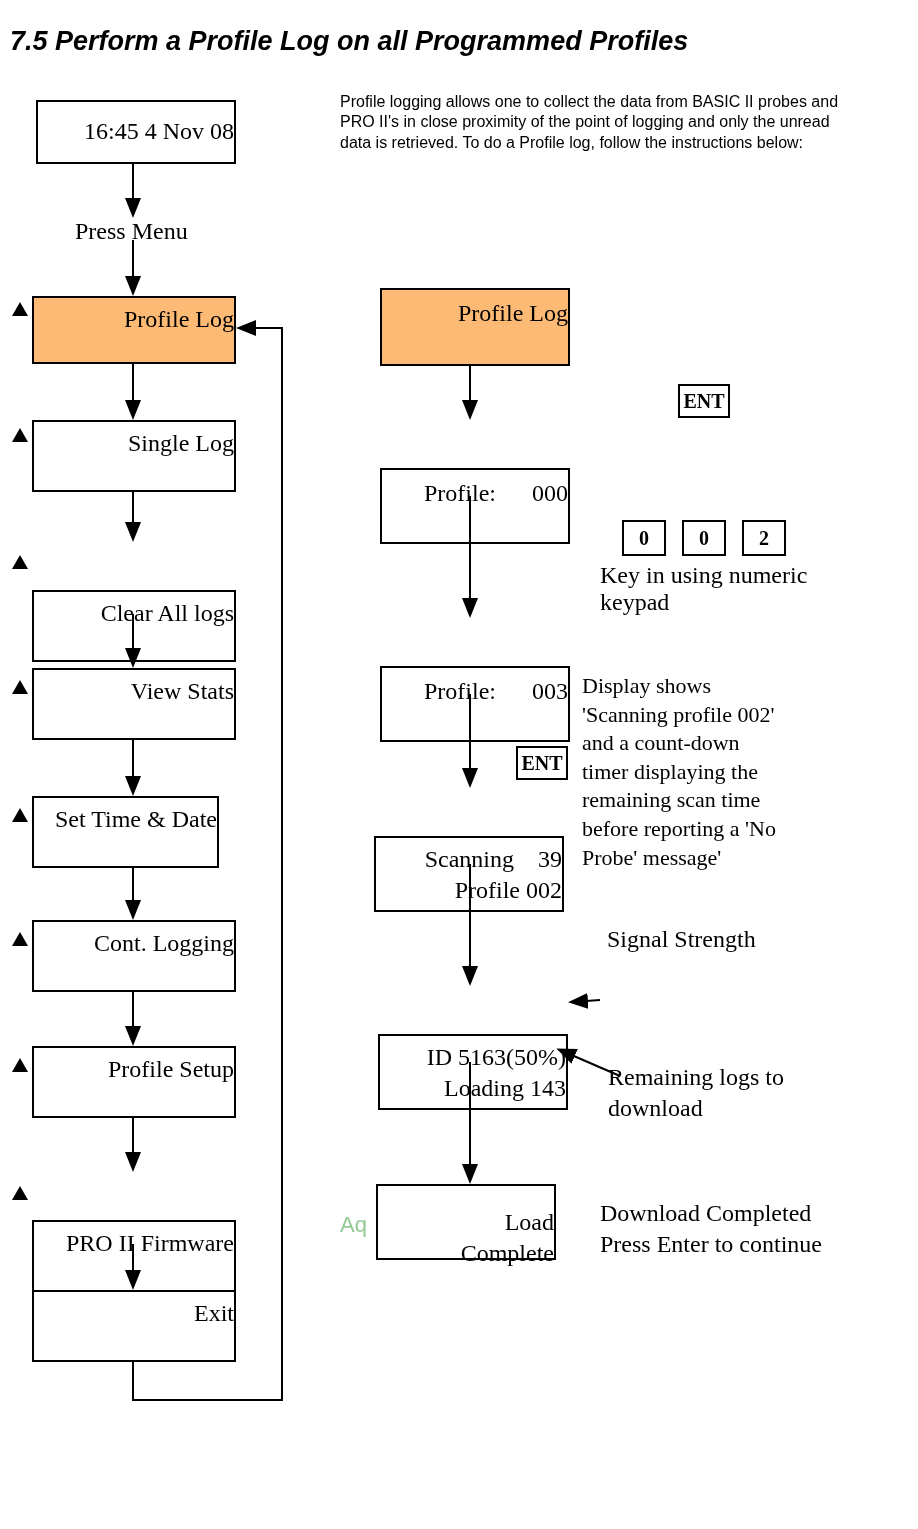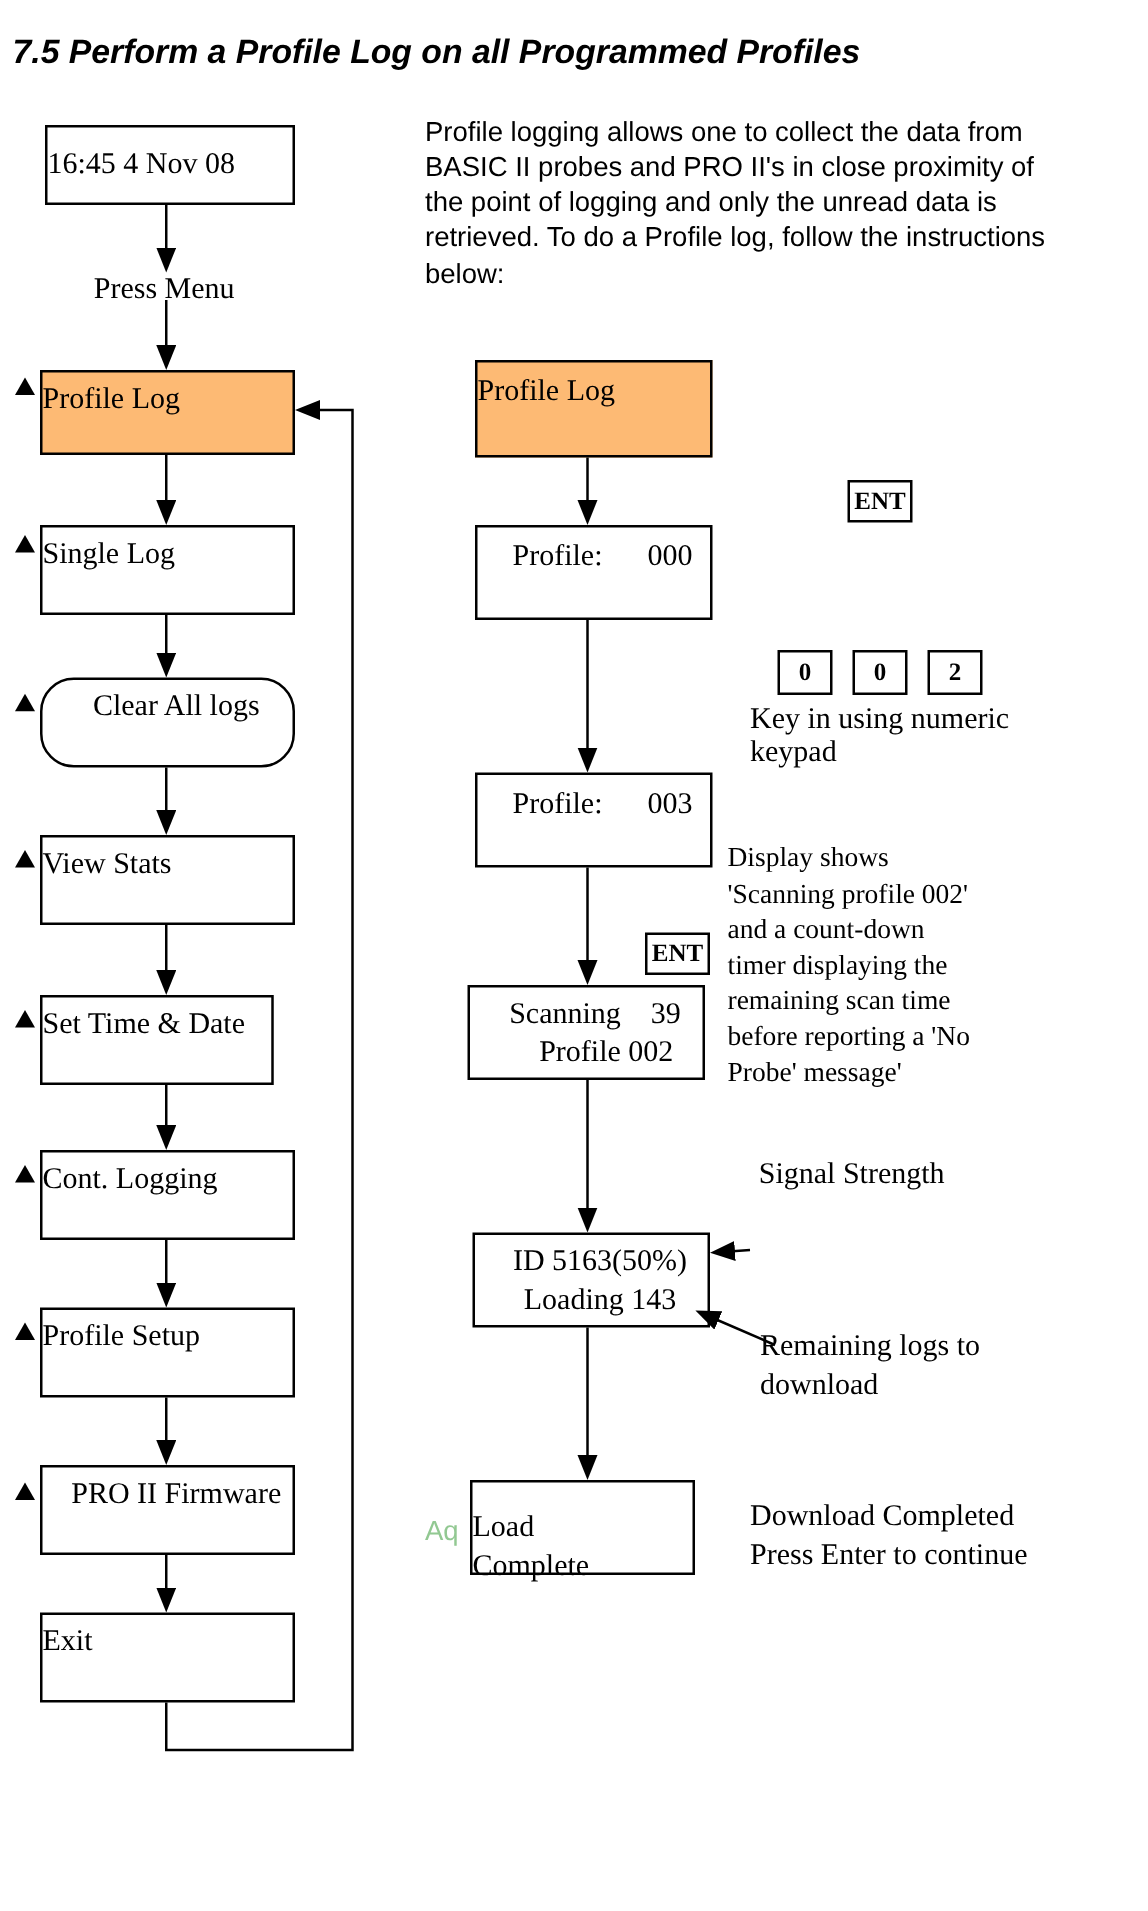--- a/index.html
+++ b/index.html
@@ -23,34 +23,35 @@
     font-weight: bold;
     font-style: italic;
     font-size: 27px;
   }
   .intro {
     position: absolute;
     left: 340px;
     top: 92px;
     width: 520px;
     font-family: Arial, Helvetica, sans-serif;
-    font-size: 22px;
+    font-size: 16px;
     line-height: 1.28;
   }
   .box {
     position: absolute;
     border: 2px solid #000;
     background: #fff;
-    text-align: left;
+    text-align: right;
     font-size: 24px;
     box-sizing: border-box;
   }
   .box.label-left {
-    text-align: center;
+    text-align: right;
     padding-left: 14px;
+    margin-top: 48px;
   }
   .shaded {
     background: #fdba74;
   }
   .keycap {
     position: absolute;
     border: 2px solid #000;
     font-weight: bold;
     font-size: 20px;
     text-align: center;
@@ -104,21 +105,21 @@
 
   <div class="txt" style="left:75px; top:218px;">Press Menu</div>
 
   <div class="tri-up" style="left:12px; top:302px;"></div>
   <div class="box shaded" style="left:32px; top:296px; width:204px; height:68px; padding-top:8px;">Profile Log</div>
 
   <div class="tri-up" style="left:12px; top:428px;"></div>
   <div class="box" style="left:32px; top:420px; width:204px; height:72px; padding-top:8px;">Single Log</div>
 
   <div class="tri-up" style="left:12px; top:555px;"></div>
-  <div class="box label-left" style="left:32px; top:542px; width:204px; height:72px; padding-top:8px;border-radius:27px;">Clear All logs</div>
+  <div class="box label-left" style="left:32px; top:542px; width:204px; height:72px; padding-top:8px;">Clear All logs</div>
 
   <div class="tri-up" style="left:12px; top:680px;"></div>
   <div class="box" style="left:32px; top:668px; width:204px; height:72px; padding-top:8px;">View Stats</div>
 
   <div class="tri-up" style="left:12px; top:808px;"></div>
   <div class="box" style="left:32px; top:796px; width:187px; height:72px; padding-top:8px;">Set Time &amp; Date</div>
 
   <div class="tri-up" style="left:12px; top:932px;"></div>
   <div class="box" style="left:32px; top:920px; width:204px; height:72px; padding-top:8px;">Cont. Logging</div>
 

